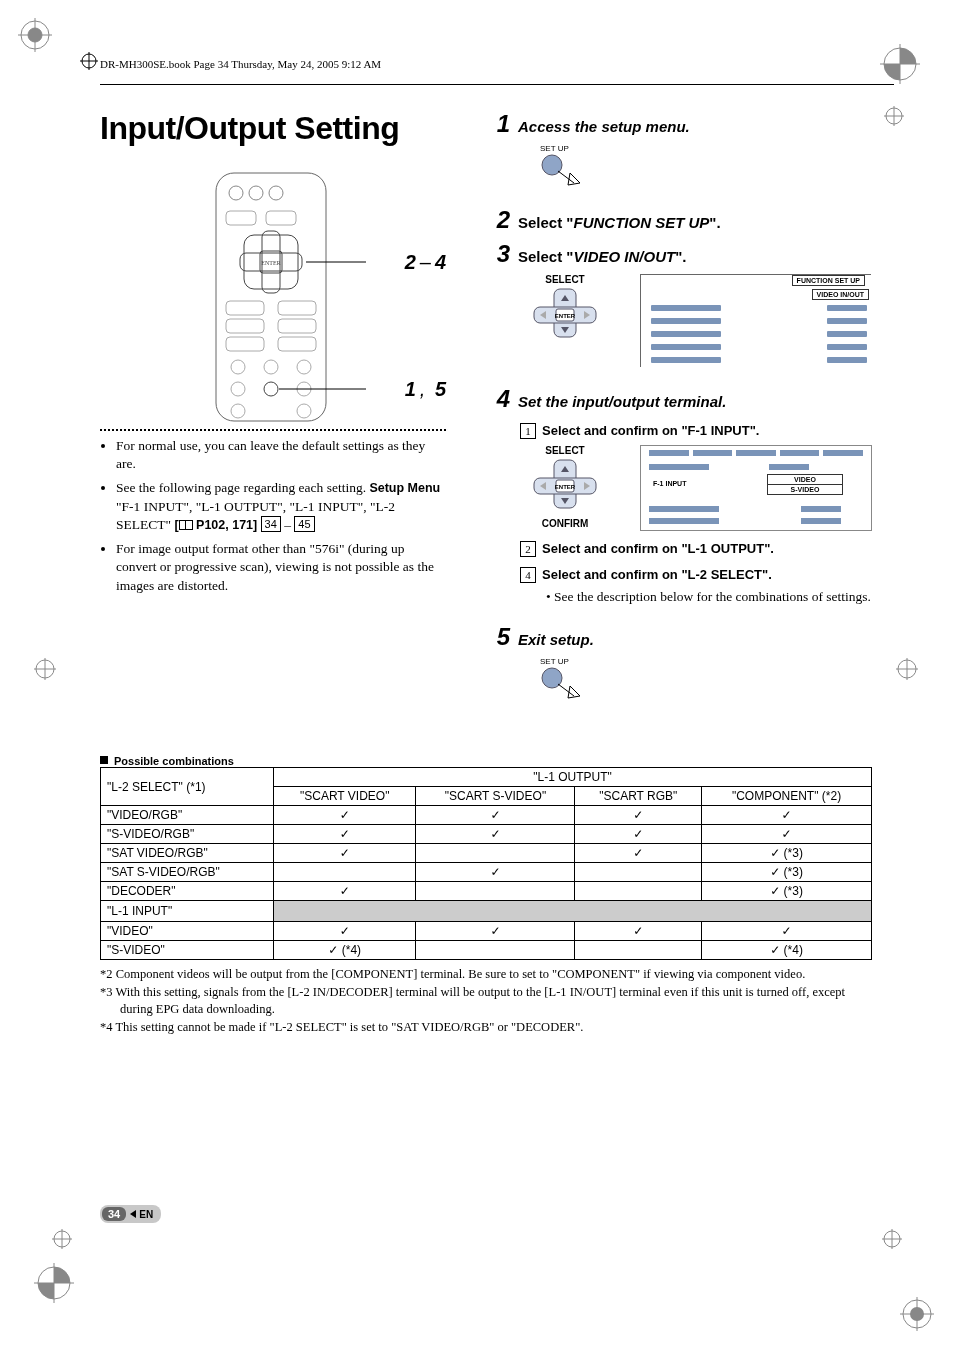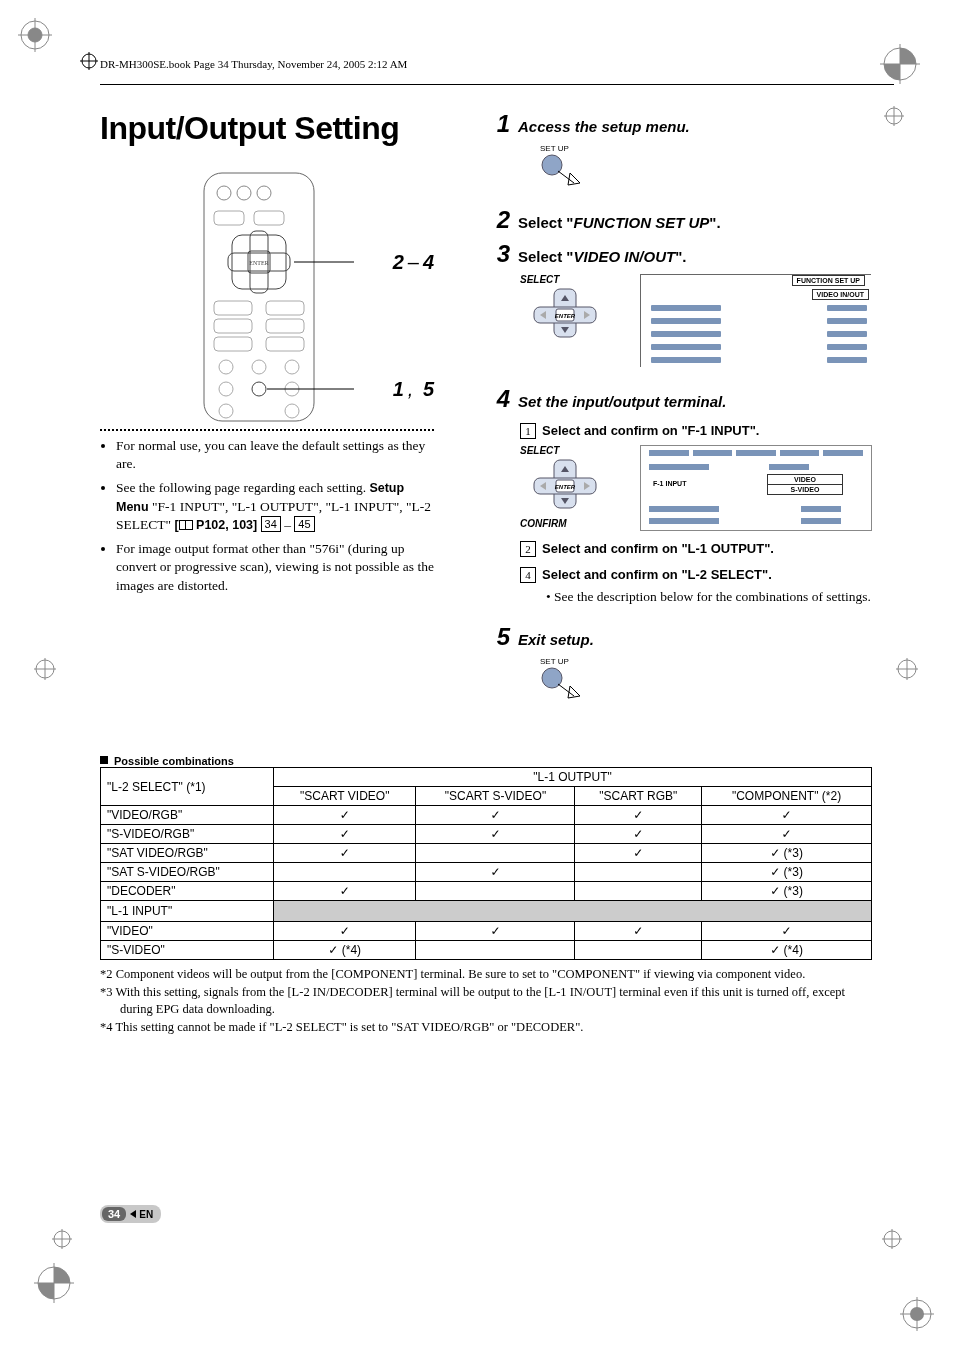--- a/index.html
+++ b/index.html
@@ -53,21 +53,21 @@
 
   .content-wrap {
     position: absolute;
     left: 100px;
     top: 110px;
     width: 772px;
   }
 
   .two-col {
     display: flex;
-    gap: 56px;
+    gap: 44px;
   }
   .col-left { width: 350px; }
   .col-right { flex: 1; }
 
   h1.page-title {
     margin: 0 0 20px 0;
     font-family: "Arial Black", Arial, sans-serif;
     font-weight: 900;
     font-size: 32px;
     letter-spacing: -0.5px;
@@ -189,24 +189,24 @@
   }
 
   .select-graphic {
     display: flex;
     gap: 30px;
     margin: 6px 0 0 30px;
     align-items: flex-start;
   }
   .sg-left {
     width: 90px;
+    text-align: center;
     font-size: 10px;
     font-family: Arial, sans-serif;
     font-weight: bold;
-    font-style: italic;
   }
   .sg-right {
     flex: 1;
   }
   .menu-mock {
     width: 230px;
     height: 92px;
     background: #fff;
     position: relative;
     border-left: 1px solid #666;
@@ -482,21 +482,21 @@
   </div>
 
   <div class="header-line">
     <span class="reg">
       <svg width="18" height="18">
           <circle cx="9" cy="9" r="7" fill="none" stroke="#000"></circle>
           <line x1="0" y1="9" x2="18" y2="9" stroke="#000"></line>
           <line x1="9" y1="0" x2="9" y2="18" stroke="#000"></line>
         </svg>
     </span>
-    <span>DR-MH300SE.book  Page 34  Thursday, November 24, 2005  2:12 AM</span>
+    <span>DR-MH300SE.book  Page 34  Thursday, May 24, 2005  9:12 AM</span>
   </div>
 
   <div class="content-wrap">
 
     <div class="two-col">
 
       <div class="col-left">
         <h1 class="page-title">Input/Output Setting</h1>
 
         <div class="remote-box">
@@ -541,21 +541,21 @@
             <span>1</span><span class="remote-sep" style="font-style:italic;">,</span> <span>5</span>
           </div>
         </div>
 
         <hr class="dotted">
         <ul class="notes">
           <li>For normal use, you can leave the default settings as they are.</li>
           <li>
             <span>See the following page regarding each setting. </span><span class="setup-bold">Setup Menu</span>
             <span>"F-1 INPUT", "L-1 OUTPUT", "L-1 INPUT", "L-2 SELECT"</span>
-            <span class="pref-bold">[<span class="book-icon"></span> <span>P102, 103</span>]</span>
+            <span class="pref-bold">[<span class="book-icon"></span> <span>P102, 171</span>]</span>
             <span class="boxed-num">34</span> – <span class="boxed-num">45</span>
           </li>
           <li>For image output format other than "576i" (during up convert or progressive scan), viewing is not possible as the images are distorted.</li>
         </ul>
       </div>
 
       <div class="col-right">
 
         <div class="step">
           <div class="step-row">

